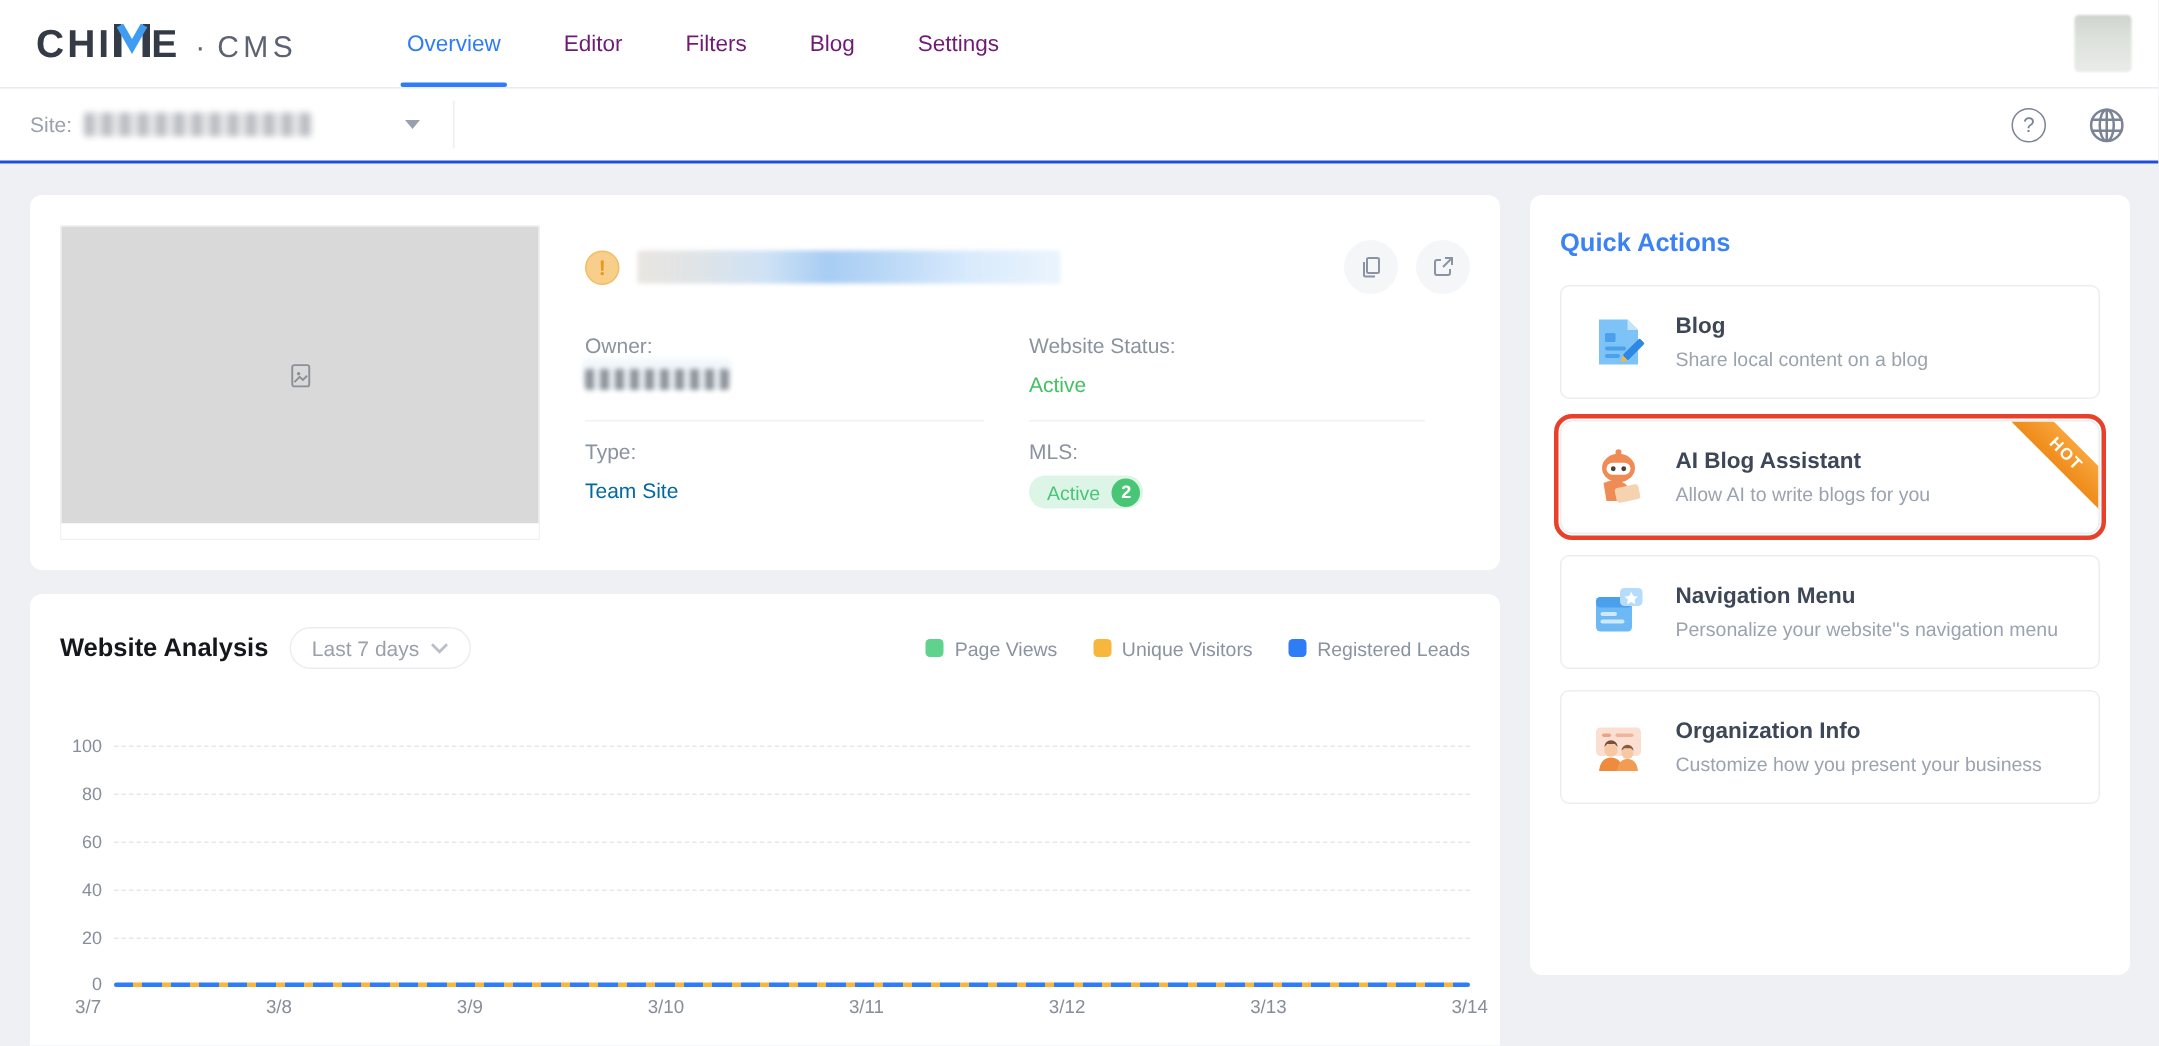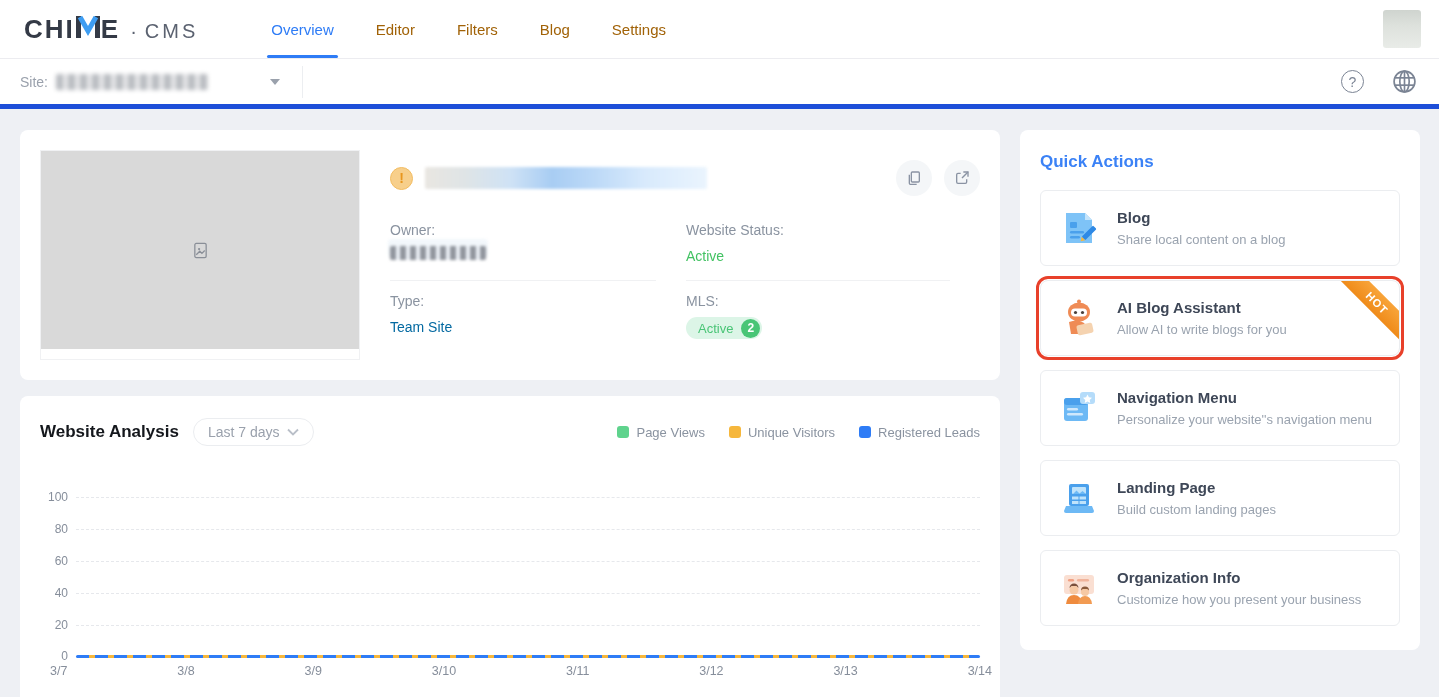--- a/index.html
+++ b/index.html
@@ -9,29 +9,29 @@
   
   .header { position:relative; height:59px; background:#fff; border-bottom:1px solid #ececf0;
     display:flex; align-items:center; }
   .logo { display:flex; align-items:baseline; margin-left:24px;justify-content:flex-end; }
   .logo-brand { font-size:26px; font-weight:bold; letter-spacing:2px; color:#343a46; display:flex; align-items:baseline;}
   .logo-m-svg { width:24px; height:22px; margin:0 1px; }
   .logo-sep { color:#5b6270; font-size:20px; margin:0 8px 0 10px; }
   .logo-product { font-size:20px; color:#5b6270; letter-spacing:3px; }
   .nav { display:flex; margin-left:52px; height:100%; }
   .nav-item { position:relative; display:flex; align-items:center; height:100%;
-    padding:0 4px; margin:0 17px; font-size:15px; color:#a16207; cursor:pointer; }
+    padding:0 4px; margin:0 17px; font-size:15px; color:#701a75; cursor:pointer; }
   .nav-item.active { color:#2e7cf6; }
   .nav-item.active::after { content:""; position:absolute; left:0; right:0; bottom:0;
     height:3px; border-radius:2px; background:#2e7cf6; }
   .avatar { position:absolute; right:18px; top:10px; width:38px; height:38px; border-radius:3px;
     background:linear-gradient(180deg,#cfd4cf 0%,#dde1dc 40%,#e9ece8 100%); filter:blur(.6px); }
 
   
-  .site-bar { height:50px; background:#fff; border-bottom:5px solid #1d4ed8;
+  .site-bar { height:50px; background:#fff; border-bottom:2px solid #1d4ed8;
     display:flex; align-items:center; }
   .site-label { margin-left:20px; font-size:14px; color:#9aa1ac; }
   .site-value-redacted { width:152px; height:16px; margin-left:8px; border-radius:2px;
     background:repeating-linear-gradient(90deg,#b9bcc1 0 7px,#e7e7e9 7px 12px);
     background-color:#e7e7e9; filter:blur(2px); }
   .site-caret { margin-left:62px; width:0; height:0; border-left:5px solid transparent;
     border-right:5px solid transparent; border-top:6px solid #9aa1ac; }
   .site-divider { width:1px; height:32px; background:#eceef1; margin-left:22px; }
   .site-bar-right { margin-left:auto; margin-right:22px; display:flex; align-items:center; gap:28px; }
   .help-icon { width:23px; height:23px; border:1.6px solid #7b8494; border-radius:50%;
@@ -319,36 +319,20 @@
           <rect x="8" y="25" width="16" height="2.6" rx="1.3" fill="#cfe8fc"></rect>
           <rect x="21" y="4" width="15" height="12" rx="3" fill="#b5dcfa"></rect>
           <path d="M28.5 6.5 l1.4 2.8 3.1 .4 -2.3 2.2 .6 3 -2.8 -1.5 -2.8 1.5 .6 -3 -2.3 -2.2 3.1 -.4 z" fill="#fff"></path>
         </svg>
         <div class="qa-text">
           <div class="qa-item-title">Navigation Menu</div>
           <div class="qa-item-sub">Personalize your website''s navigation menu</div>
         </div>
       </div>
 
-      <div class="qa-item">
-        <svg class="qa-icon" viewBox="0 0 40 40">
-          <rect x="10" y="6" width="20" height="22" rx="2" fill="#4aa0ec"></rect>
-          <rect x="13" y="9" width="14" height="7" rx="1" fill="#bfe3fb"></rect>
-          <path d="M14 16 l3.5 -3.5 3 3 3 -2.5 3.5 3 z" fill="#6db9f5"></path>
-          <rect x="13" y="18.5" width="6.5" height="3" fill="#bfe3fb"></rect>
-          <rect x="20.5" y="18.5" width="6.5" height="3" fill="#bfe3fb"></rect>
-          <rect x="13" y="23" width="6.5" height="3" fill="#bfe3fb"></rect>
-          <rect x="20.5" y="23" width="6.5" height="3" fill="#bfe3fb"></rect>
-          <path d="M7 28 h26 l2 5 a2 2 0 0 1 -2 2 H7 a2 2 0 0 1 -2 -2 z" fill="#6db9f5"></path>
-        </svg>
-        <div class="qa-text">
-          <div class="qa-item-title">Landing Page</div>
-          <div class="qa-item-sub">Build custom landing pages</div>
-        </div>
-      </div>
 
       <div class="qa-item">
         <svg class="qa-icon" viewBox="0 0 40 40">
           <rect x="5" y="7" width="30" height="19" rx="3" fill="#fadfd2"></rect>
           <rect x="9" y="11" width="6" height="2.4" rx="1.2" fill="#f0a184"></rect>
           <rect x="18" y="11" width="12" height="2.4" rx="1.2" fill="#f0b49c"></rect>
           <circle cx="15" cy="22" r="4.5" fill="#f6c9a4"></circle>
           <path d="M10.5 20 a4.5 4.5 0 0 1 9 0 l-2 -2 h-5 z" fill="#7a503c"></path>
           <path d="M7 36 q1 -9 8 -9 q7 0 8 9 z" fill="#ef8b3e"></path>
           <circle cx="26" cy="24" r="4" fill="#f6c9a4"></circle>

